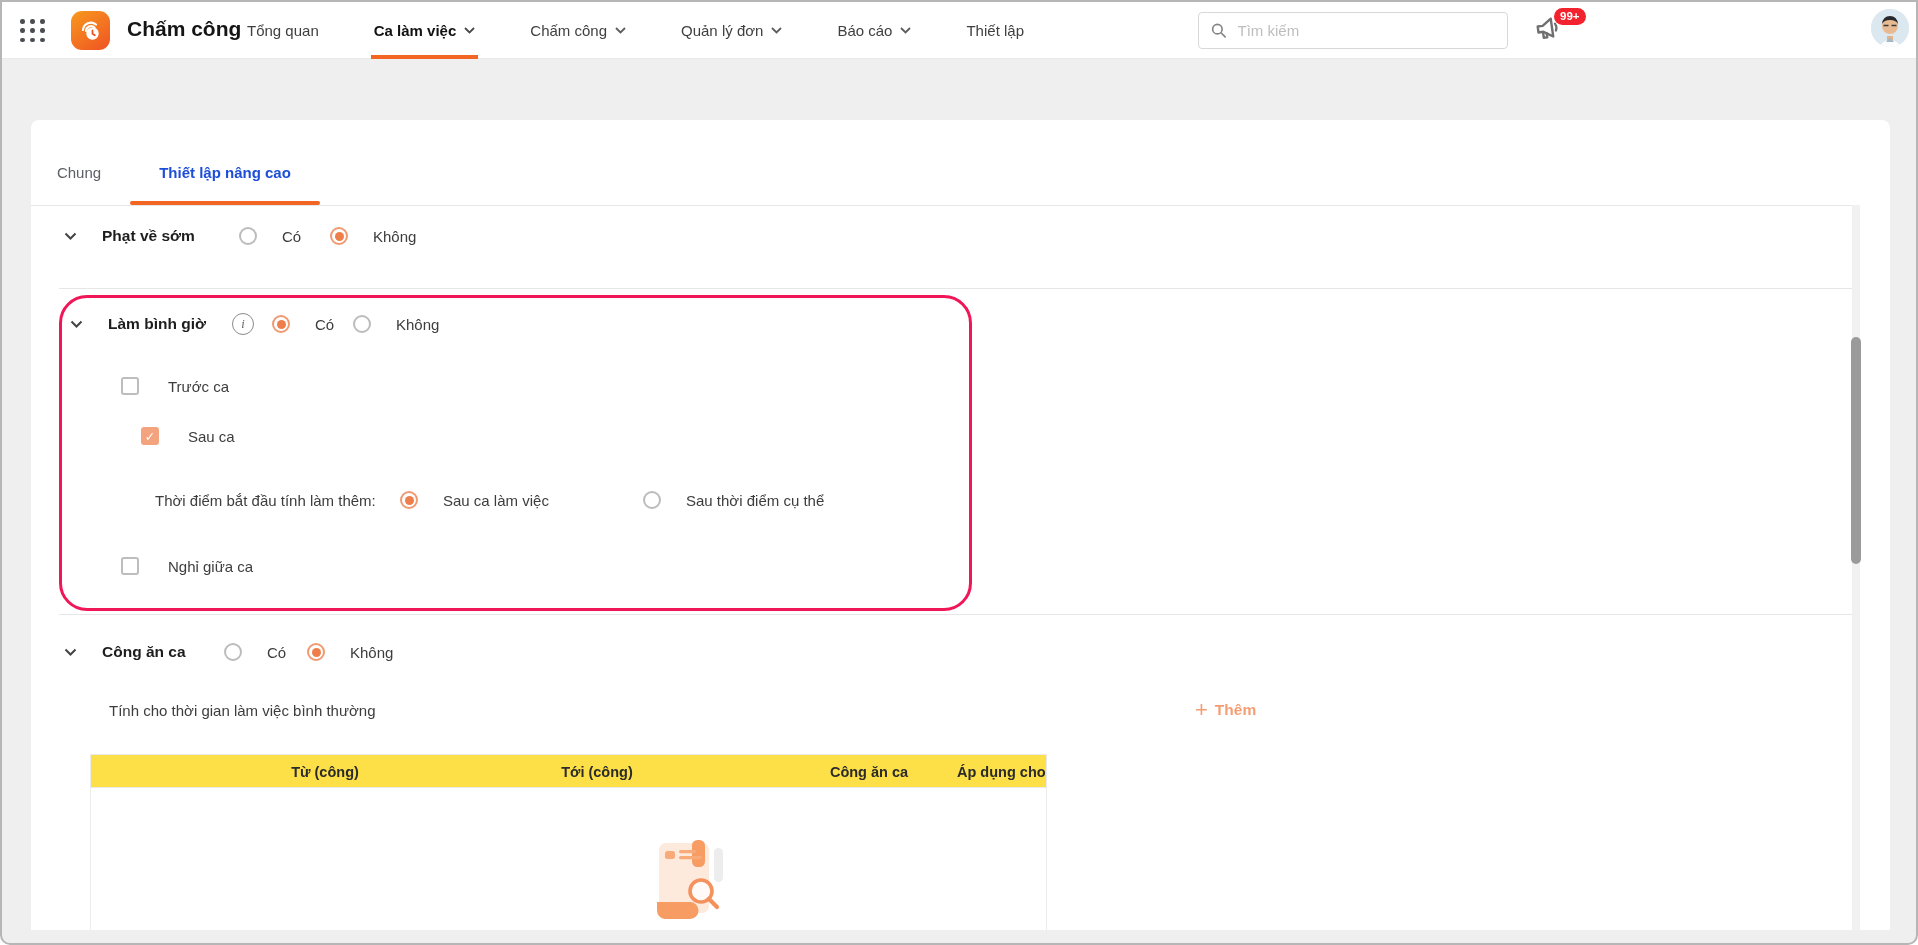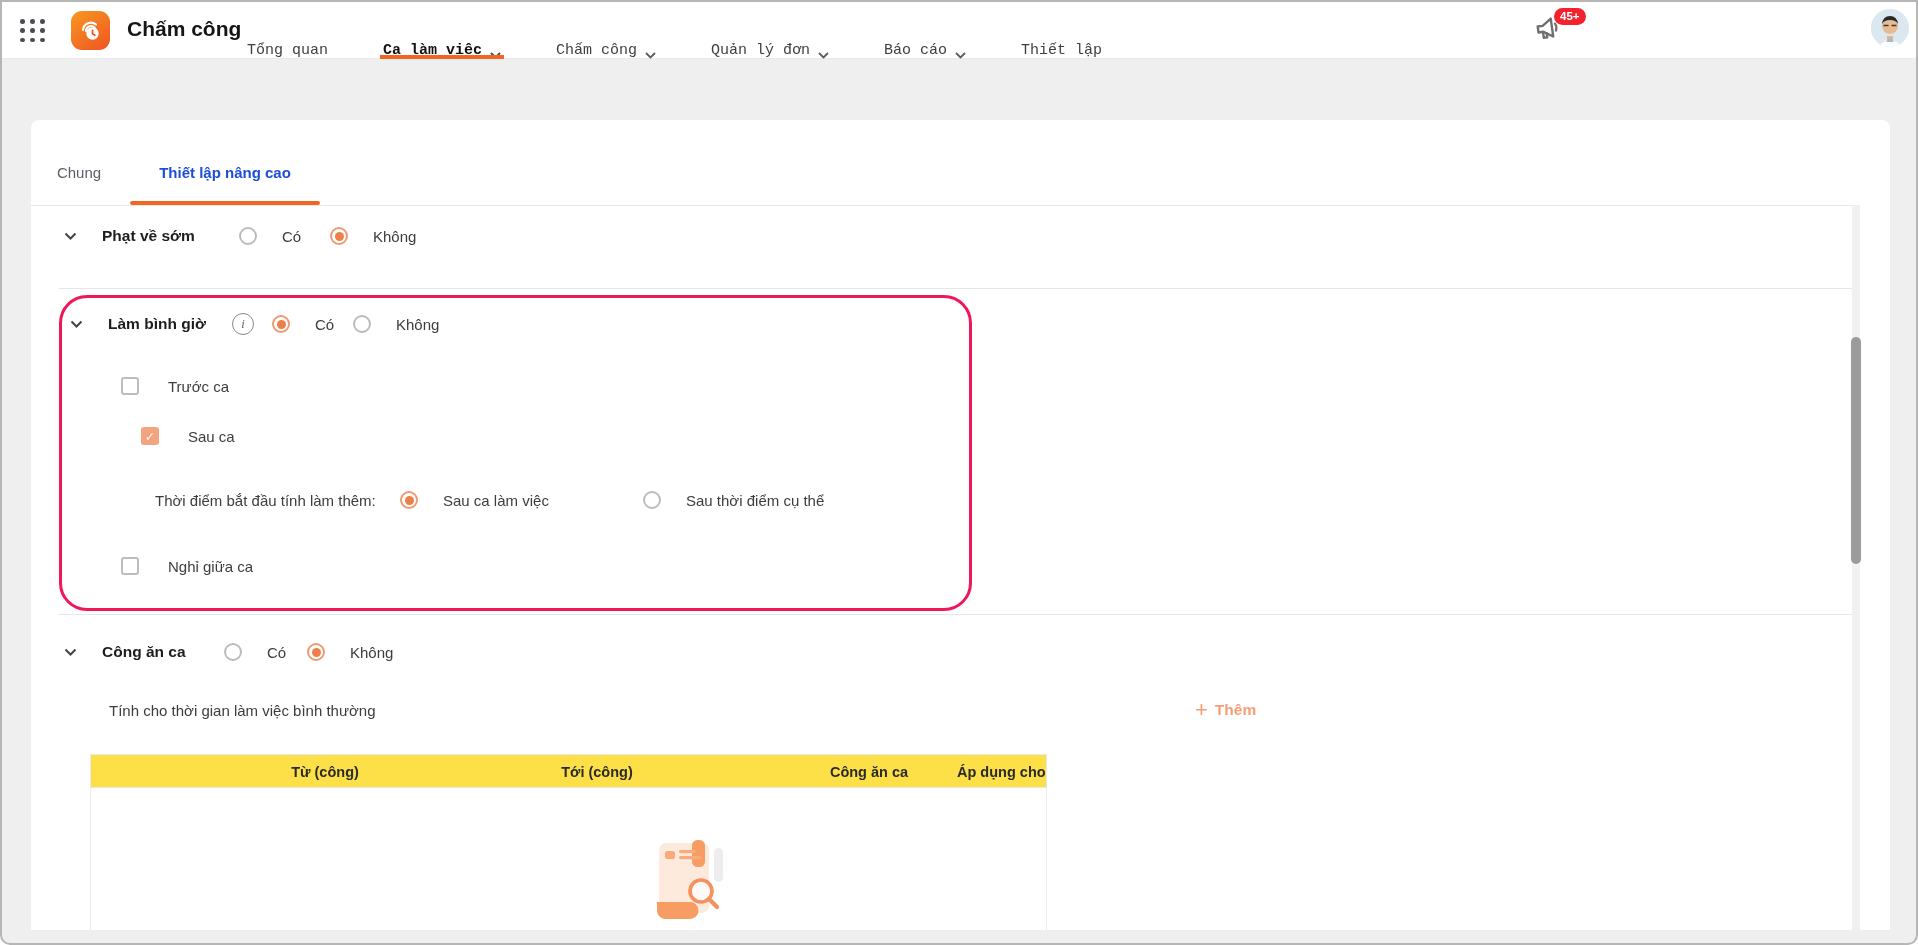--- a/index.html
+++ b/index.html
@@ -11,21 +11,21 @@
     font-family:"Liberation Sans","DejaVu Sans",sans-serif;
     -webkit-font-smoothing:antialiased;
   }
   
   .navbar{position:absolute;left:0;top:0;width:100%;height:57px;background:#fff;border-bottom:1px solid #e9e9e9;z-index:5;}
   .grid-icon{position:absolute;left:18px;top:17px;width:26px;height:24px;display:grid;grid-template-columns:repeat(3,1fr);gap:4px;cursor:pointer;}
   .grid-icon i{width:4.5px;height:4.5px;border-radius:50%;background:#4a4d52;}
   .app-logo{position:absolute;left:69px;top:9px;width:39px;height:39px;border-radius:11px;background:linear-gradient(145deg,#f8991f,#ef5322);display:flex;align-items:center;justify-content:center;}
   .app-title{position:absolute;left:125px;top:15px;font-size:21px;font-weight:700;color:#151515;}
   .nav-menu{position:absolute;left:245px;top:0;height:57px;display:flex;align-items:center;gap:55px;}
-  .nav-item{position:relative;display:flex;align-items:flex-end;gap:8px;font-size:15px;color:#3f3f3f;cursor:pointer;height:57px;font-family:Liberation Mono, monospace;}
+  .nav-item{position:relative;display:flex;align-items:center;gap:8px;font-size:15px;color:#3f3f3f;cursor:pointer;height:57px;}
   .nav-item.active{font-weight:700;color:#111;}
   .nav-item.active::after{content:"";position:absolute;left:-3px;right:-3px;bottom:0;height:4px;background:#f26522;}
   .nav-chev{width:11px;height:7px;display:block;}
   .search-box{position:absolute;left:1196px;top:10px;width:310px;height:37px;border:1px solid #d8d8d8;border-radius:4px;background:#fff;display:flex;align-items:center;padding:0 12px;gap:9px;}
   .search-box input{border:0;outline:0;font-size:15px;color:#333;width:100%;font-family:inherit;background:transparent;}
   .search-box input::placeholder{color:#bdbdbd;}
   .notif{position:absolute;left:1532px;top:12px;width:44px;height:36px;cursor:pointer;}
   .badge{position:absolute;left:20px;top:-6px;background:#f2232e;color:#fff;font-size:11.5px;font-weight:700;padding:2px 6px;border-radius:10px;line-height:13px;}
   .avatar{position:absolute;left:1869px;top:7px;width:38px;height:38px;border-radius:50%;overflow:hidden;background:#dfe9ef;cursor:pointer;}
   
@@ -122,28 +122,35 @@
         <span>Báo cáo</span>
         <svg class="nav-chev" viewBox="0 0 11 7">
             <polyline points="1,1 5.5,5.5 10,1" fill="none" stroke="#5d5d5d" stroke-width="1.8"></polyline>
           </svg>
       </div>
       <div class="nav-item">
         <span>Thiết lập</span>
       </div>
     </nav>
 
+    <div class="search-box">
+      <svg width="17" height="17" viewBox="0 0 17 17">
+        <circle cx="7" cy="7" r="5.2" fill="none" stroke="#838383" stroke-width="1.8"></circle>
+        <line x1="11.2" y1="11.2" x2="15.5" y2="15.5" stroke="#838383" stroke-width="1.8" stroke-linecap="round"></line>
+      </svg>
+      <input type="text" placeholder="Tìm kiếm" style="">
+    </div>
 
     <div class="notif">
       <svg width="30" height="28" viewBox="0 0 30 28" style="transform:rotate(-8deg)">
         <path d="M4 11 v6 h5 l9 6 V5 l-9 6 H4 z" fill="none" stroke="#6f6f6f" stroke-width="2.4" stroke-linejoin="round"></path>
         <path d="M8.5 17.5 v5.5 h3.5 v-5" fill="none" stroke="#6f6f6f" stroke-width="2.4" stroke-linejoin="round"></path>
         <path d="M21.5 10.5 q2 3.5 0 7" fill="none" stroke="#6f6f6f" stroke-width="2.2" stroke-linecap="round"></path>
       </svg>
-      <span class="badge">45+</span>
+      <span class="badge">99+</span>
     </div>
 
     <div class="avatar">
       <svg width="38" height="38" viewBox="0 0 38 38">
         <rect width="38" height="38" fill="#dce8f0"></rect>
         <path d="M7 38 q12 -12 24 0 z" fill="#f6f8f9"></path>
         <path d="M9 38 c1 -9 19 -9 20 0 z" fill="#fbfcfd"></path>
         <path d="M16 27 h6 v6 h-6 z" fill="#e2b28a"></path>
         <circle cx="19" cy="17" r="8" fill="#e7ba92"></circle>
         <path d="M11 15 q1 -8 8 -8 q7 0 8 8 q-2 -4 -8 -4 q-6 0 -8 4 z" fill="#26282b"></path>

